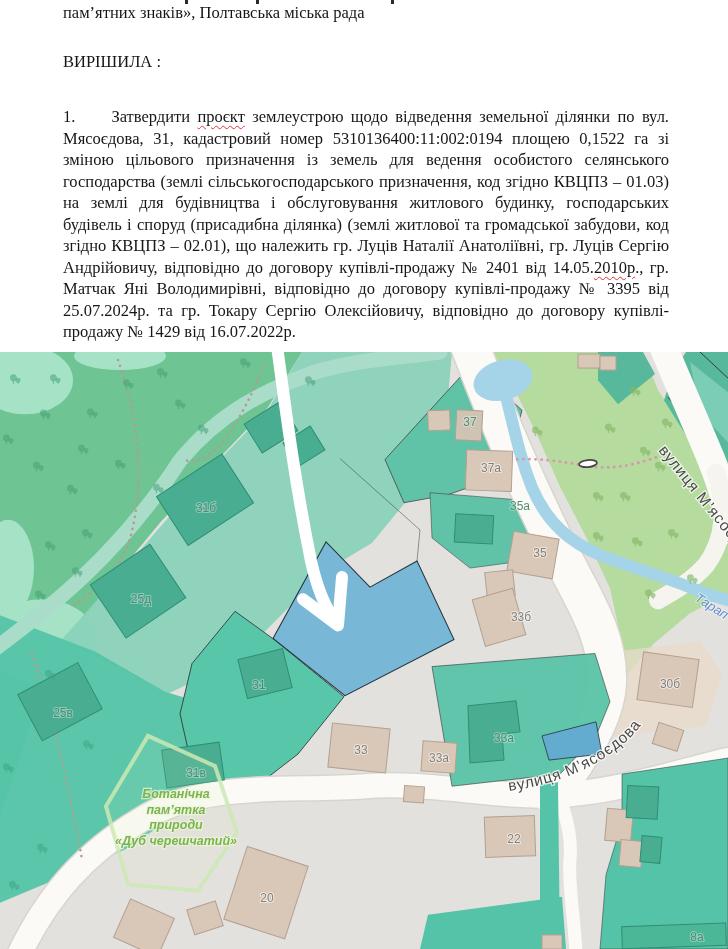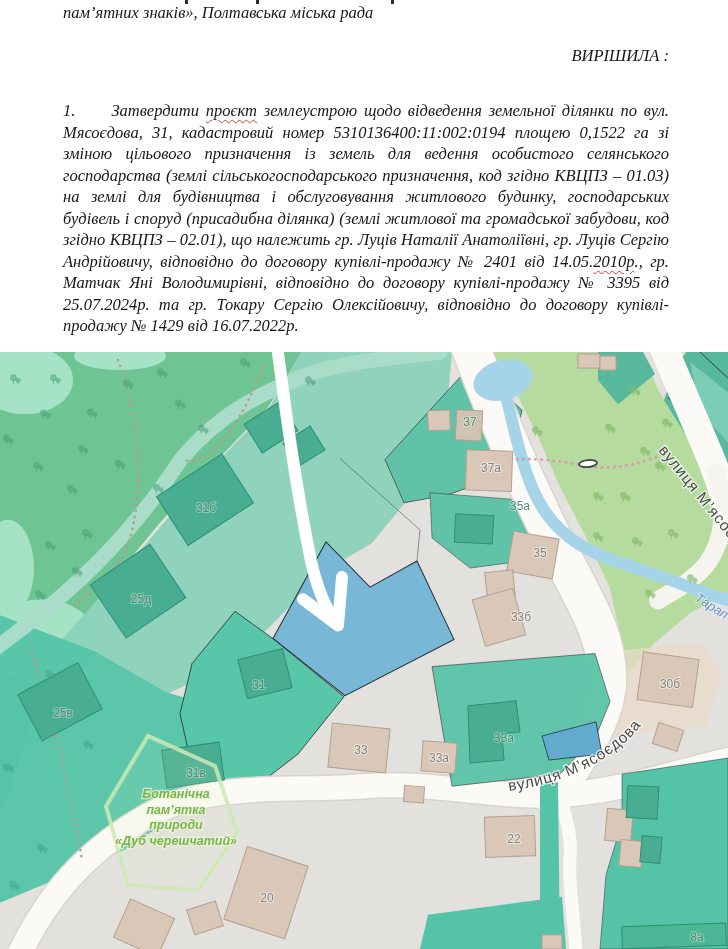--- a/index.html
+++ b/index.html
@@ -1,21 +1,21 @@
 <!DOCTYPE html>
 <html lang="uk"><head>
 <meta charset="utf-8">
 <style>
   html,body{margin:0;padding:0;background:#fff;}
   .page{position:relative;width:728px;height:949px;background:#fff;overflow:hidden;
         font-family:"Liberation Serif","DejaVu Serif",serif;color:#161616;}
   .doc{position:relative;height:352px;overflow:hidden;padding:2px 59px 0 63px;
        font-size:16.5px;line-height:21.5px;}
-  .doc p{margin:0;font-style:italic;}
-  .doc .heading{margin-top:21px;text-align:right;}
+  .doc p{margin:0;}
+  .doc .heading{margin-top:27px;}
   .doc .para{margin-top:34px;text-align:justify;}
   .tab{display:inline-block;width:36px;}
   .squiggle{text-decoration:underline;text-decoration-style:wavy;
             text-decoration-color:#e03333;text-decoration-thickness:1px;text-underline-offset:3px;}
   .frag{position:absolute;top:0;width:3px;height:4px;background:#2b2b2b;}
   .mapwrap{position:absolute;left:0;top:352px;width:728px;height:597px;line-height:0;}
   svg text{font-family:"Liberation Sans","DejaVu Sans",sans-serif;}
   .lblG{fill:#83807a;font-size:12px;text-anchor:middle;paint-order:stroke;stroke:rgba(255,255,255,.55);stroke-width:2px;}
   .lblT{fill:#4e8d72;font-size:12px;text-anchor:middle;paint-order:stroke;stroke:rgba(255,255,255,.35);stroke-width:2px;}
   .street{fill:#4b4b49;font-size:15.5px;letter-spacing:.8px;paint-order:stroke;stroke:rgba(255,255,255,.75);stroke-width:2.6px;}

